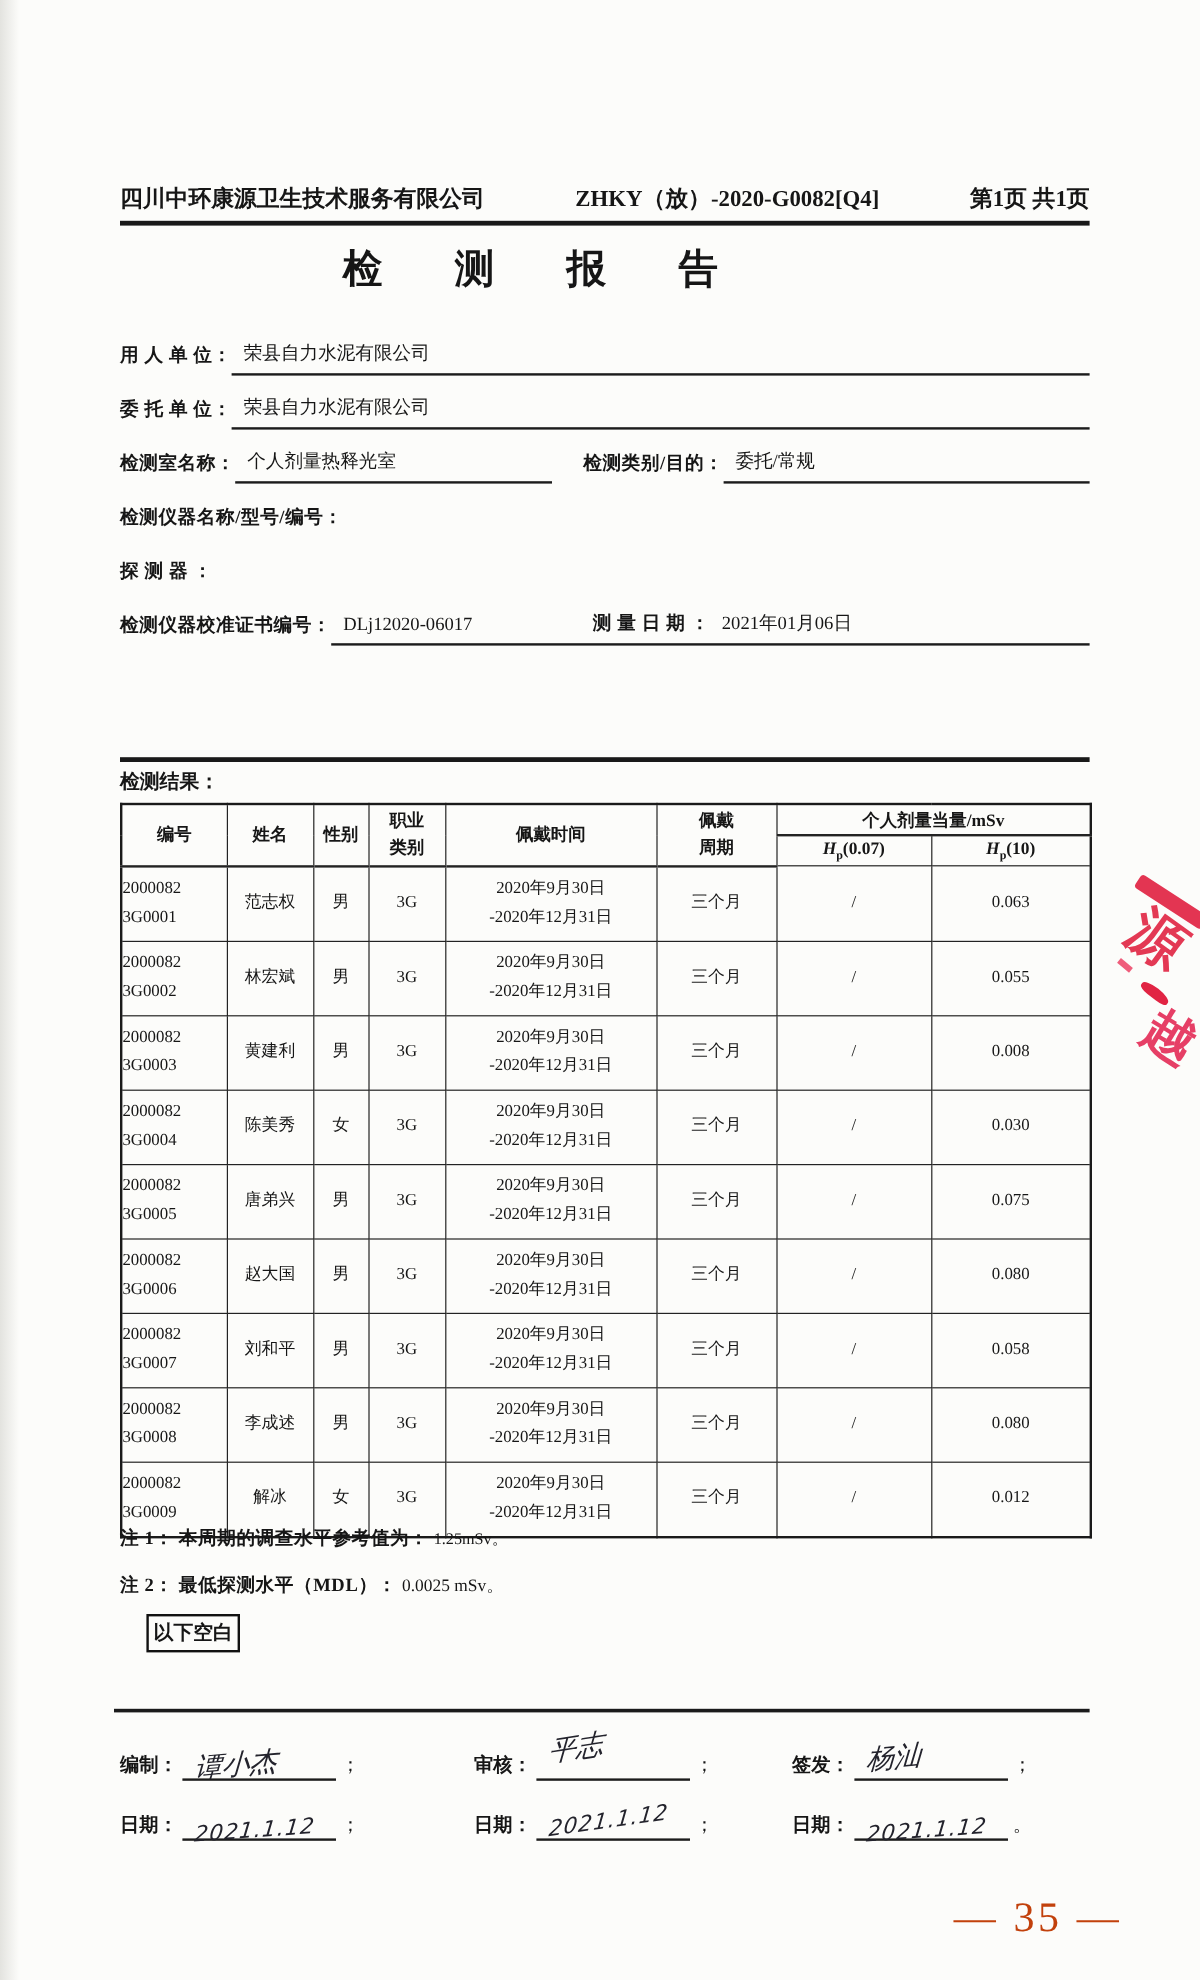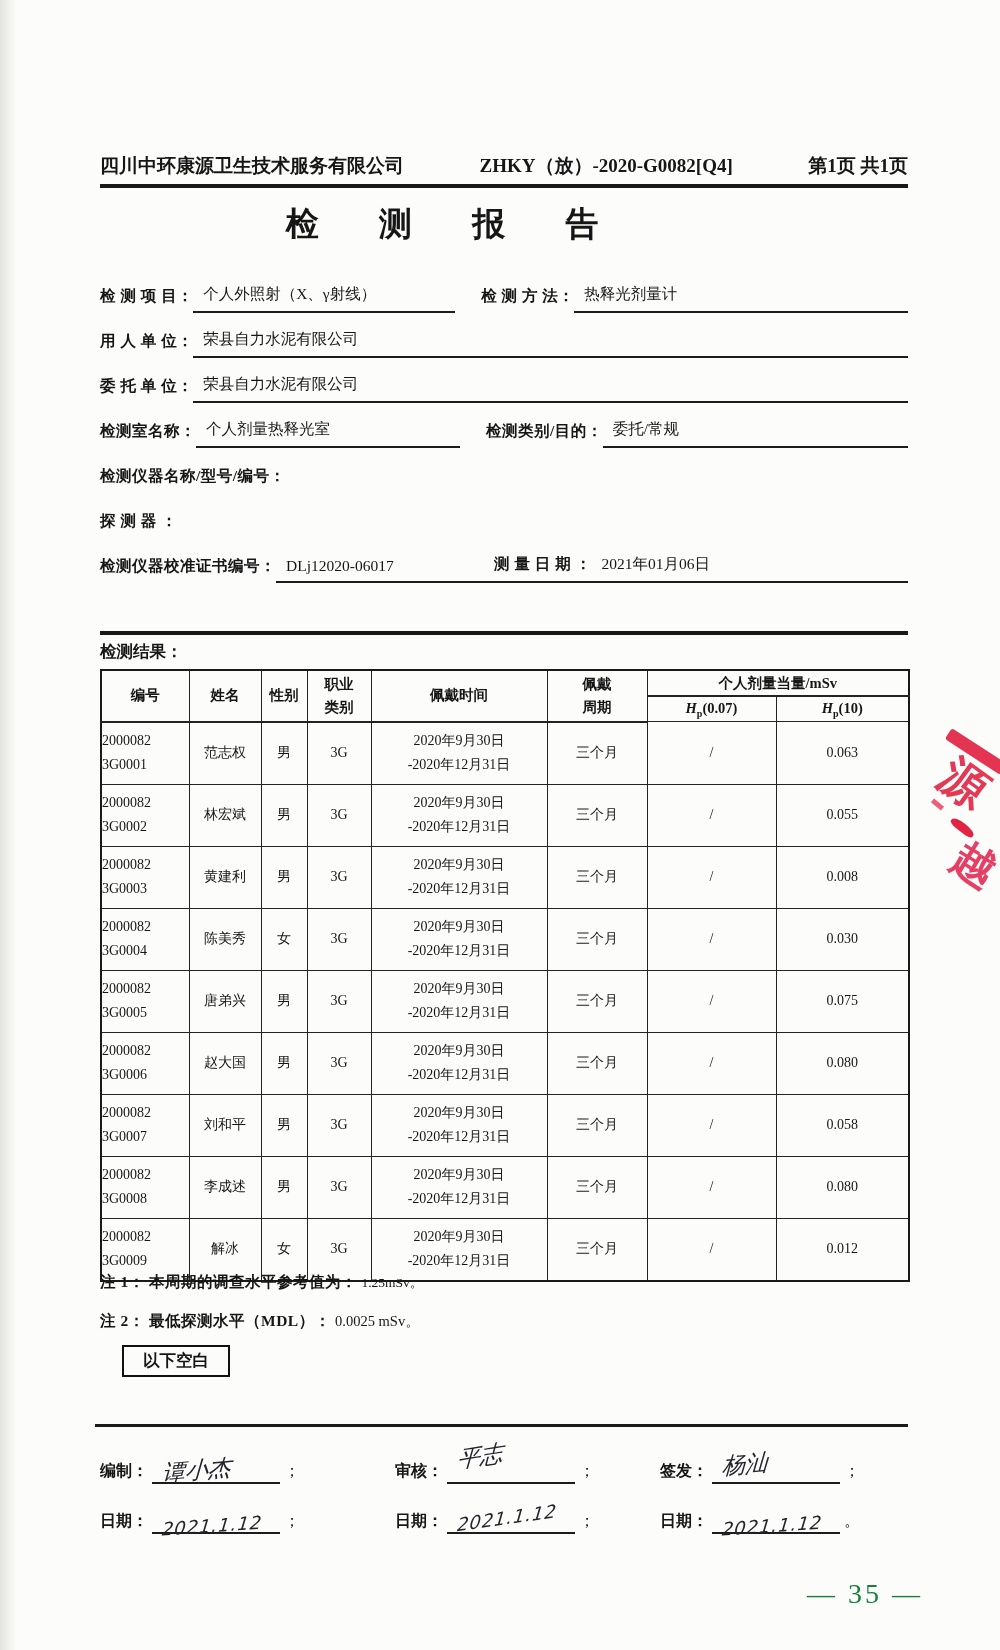--- a/index.html
+++ b/index.html
@@ -39,21 +39,21 @@
   .two-line span{display:block;line-height:23px;}
   td.c{height:61px;text-align:center;vertical-align:middle;line-height:24px;}
   td.idcell{text-align:left;padding-left:9px;}
   .hsym i{font-family:"Liberation Serif",serif;font-style:italic;font-weight:bold;}
   .hsym sub{font-size:10px;}
 
   
   .note{position:absolute;left:100px;font-size:15.5px;font-weight:bold;letter-spacing:.5px;}
   .note .nval{font-weight:normal;font-size:13.5px;letter-spacing:0;}
   .blank-box{position:absolute;top:1345px;left:122px;border:2.5px solid #111;
-        padding:3px 19px;font-size:16.5px;font-weight:bold;}
+        padding:3px 4px;font-size:16.5px;font-weight:bold;}
 
   
   .sig-rule{position:absolute;top:1424px;left:95px;width:813px;height:3px;background:#1b1b1b;}
   .sigs{position:absolute;top:1448px;left:100px;width:808px;height:110px;}
   .sig-cell{position:absolute;display:flex;align-items:flex-end;font-size:16px;height:36px;}
   .sig-label{font-weight:bold;padding-bottom:2px;}
   .sig-line{position:relative;width:128px;border-bottom:2px solid #1c1c1c;height:30px;margin-left:4px;}
   .hand{position:absolute;bottom:-4px;left:10px;font-family:"DejaVu Sans",sans-serif;
         font-style:italic;color:#23232c;white-space:nowrap;}
   .hand.name{font-size:23px;transform:rotate(-5deg) skewX(-8deg);}
@@ -67,43 +67,37 @@
   .stamp-char-a{position:absolute;top:760px;left:940px;font-size:47px;font-weight:bold;
         color:#e12443;transform:rotate(36deg);opacity:.9;line-height:1;}
   .stamp-tick{position:absolute;top:802px;left:931px;width:13px;height:5px;background:#ef5d7b;
         transform:rotate(40deg);}
   .stamp-comma{position:absolute;top:823px;left:949px;width:27px;height:9px;background:#e12443;
         transform:rotate(38deg);border-radius:60% 60% 40% 40%;}
   .stamp-char-b{position:absolute;top:843px;left:953px;font-size:43px;font-weight:bold;
         color:#e5305a;transform:rotate(31deg);opacity:.92;line-height:1;}
 
   .page-number{position:absolute;top:1578px;left:770px;width:190px;text-align:center;
-        font-size:28px;letter-spacing:3px;color:#15803d;}
+        font-size:35px;letter-spacing:3px;color:#c2410c;}
 </style>
 </head>
 <body>
 
 <div class="page">
 
   <div class="doc-header">
     <span>四川中环康源卫生技术服务有限公司</span>
     <span>ZHKY（放）-2020-G0082[Q4]</span>
     <span>第1页 共1页</span>
   </div>
   <div class="header-rule"></div>
 
   <div class="title">检 测 报 告</div>
 
   <div class="fields">
-    <div class="frow">
-      <span class="flabel">检 测 项 目：</span>
-      <span class="fvalue" style="width:248px">个人外照射（X、γ射线）</span>
-      <span class="flabel pad">检 测 方 法：</span>
-      <span class="fvalue grow">热释光剂量计</span>
-    </div>
     <div class="frow">
       <span class="flabel">用 人 单 位：</span>
       <span class="fvalue grow">荣县自力水泥有限公司</span>
     </div>
     <div class="frow">
       <span class="flabel">委 托 单 位：</span>
       <span class="fvalue grow">荣县自力水泥有限公司</span>
     </div>
     <div class="frow">
       <span class="flabel">检测室名称：</span>

